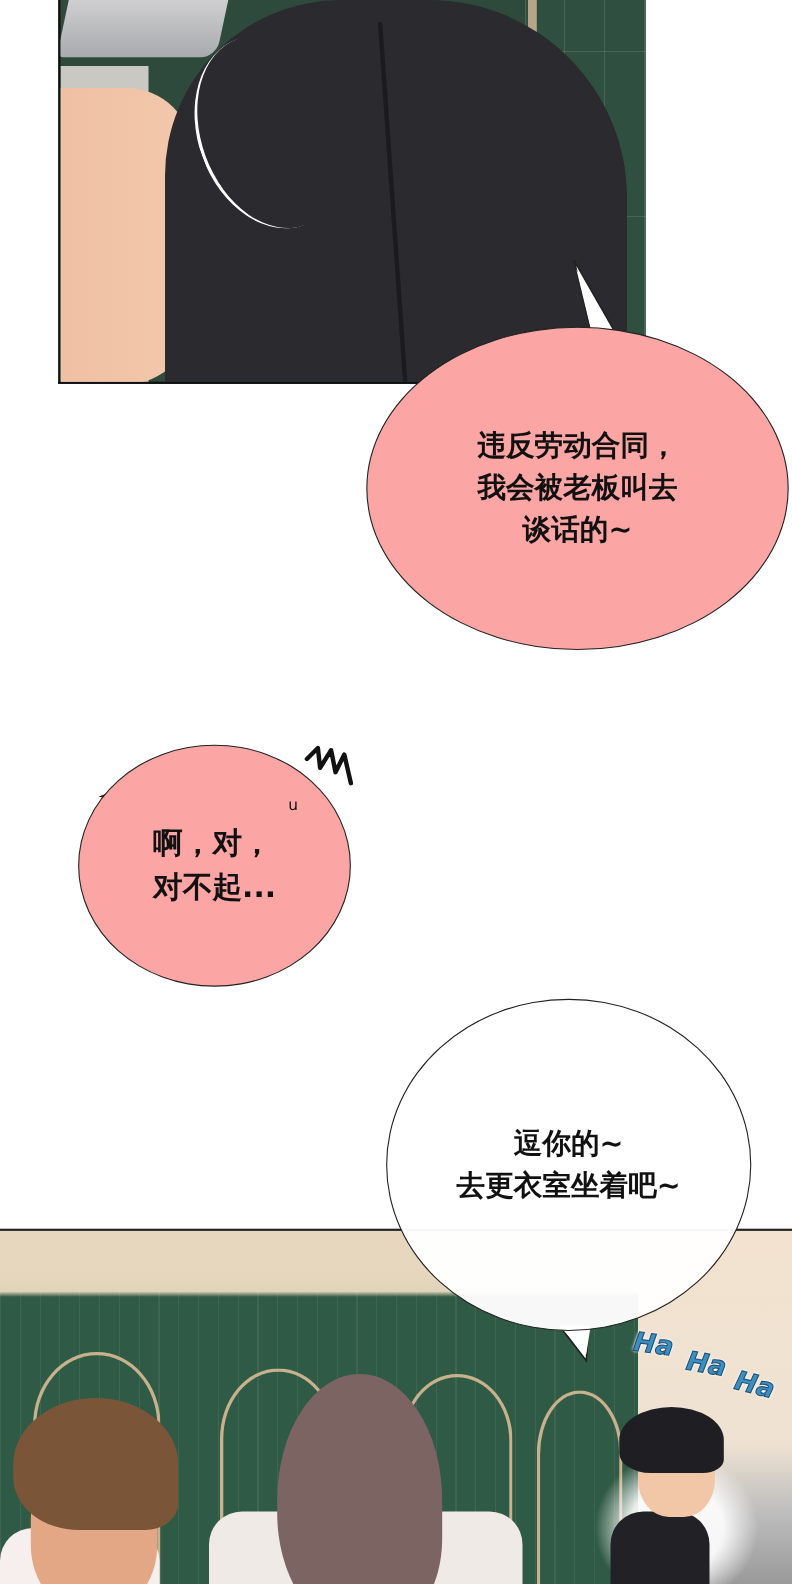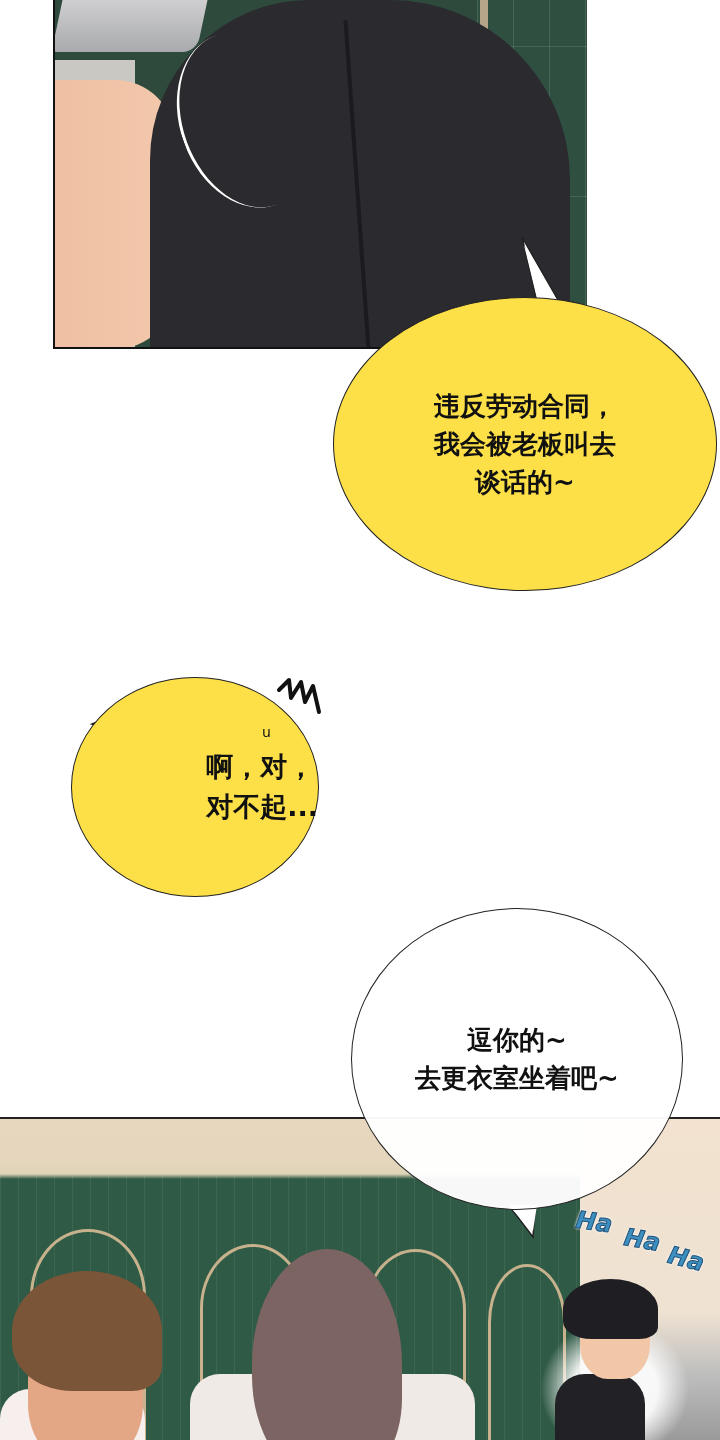--- a/index.html
+++ b/index.html
@@ -24,21 +24,21 @@
   #panel-bottom { left:0; top:1117px; width:720px; height:323px; border-top:2px solid #222; box-sizing:border-box;
      background:linear-gradient(180deg,#e8d7bf 0,#e6d6bd 40px,#dfd4b8 55px,#2f5a45 60px,#2f5a45 100%); }
   #panel-bottom .tiles { position:absolute; left:0; top:55px; width:620px; height:270px;
      background: repeating-linear-gradient(90deg, rgba(255,255,255,0.07) 0 1px, transparent 1px 18px); }
   #panel-bottom .right-room { position:absolute; right:0; top:0; width:140px; height:100%; background:linear-gradient(180deg,#f2e2cf,#efe2d2 60%,#bdbdbd 80%,#9a9a9a); }
   .arch { position:absolute; border:3px solid #c7b28d; border-bottom:none; border-radius:50% 50% 0 0 / 30% 30% 0 0; }
   .head { position:absolute; border-radius:45% 45% 40% 40%; }
   .body-shirt { position:absolute; border-radius:30px 30px 0 0; }
 
   
-  .bubble { position:absolute; background:#fde047; border:1.5px solid #222; border-radius:50%; display:flex; align-items:center; justify-content:center; text-align:center; box-sizing:border-box; }
+  .bubble { position:absolute; background:#fca5a5; border:1.5px solid #222; border-radius:50%; display:flex; align-items:center; justify-content:center; text-align:center; box-sizing:border-box; }
   .bubble .txt { font-family:"DejaVu Sans", sans-serif; font-weight:bold; color:#111; font-size:26px; line-height:38px; white-space:pre-line; }
 
   .sfx-m { position:absolute; left:275px; top:672px; width:50px; height:44px; }
   .sfx-u { position:absolute; left:262px; top:724px; font-size:14px; font-family:"DejaVu Sans", sans-serif; color:#111; }
   .haha { position:absolute; font-family:"DejaVu Sans", sans-serif; font-weight:bold; font-style:italic; color:#3c8fbe; font-size:24px; -webkit-text-stroke:1px #1f4f77; text-shadow:0 0 3px #fff,0 0 3px #fff; }
 </style>
 </head>
 <body>
 
 <div class="panel" id="panel-top">
@@ -61,21 +61,21 @@
   <div class="txt">违反劳动合同，
 我会被老板叫去
 谈话的~</div>
 </div>
 
 <svg style="position:absolute;left:88px;top:700px;" width="60" height="40">
   <polygon points="4,24 40,10 44,34" fill="#fff" stroke="#222" stroke-width="1.5"></polygon>
   <polygon points="10,24 42,14 46,32" fill="#fff"></polygon>
 </svg>
 
-<div class="bubble" style="left:71px;top:677px;width:248px;height:220px;justify-content:flex-end;">
+<div class="bubble" style="left:71px;top:677px;width:248px;height:220px;">
   <div class="txt" style="font-size:27px;line-height:40px;text-align:left;">啊，对，
 对不起...</div>
 </div>
 <svg class="sfx-m" viewBox="0 0 50 44">
   <polyline points="4,18 14,8 16,26 26,10 30,30 38,14 44,40" fill="none" stroke="#111" stroke-width="4" stroke-linecap="round" stroke-linejoin="round"></polyline>
 </svg>
 <div class="sfx-u">u</div>
 
 <div class="panel" id="panel-bottom">
   <div class="tiles"></div>

